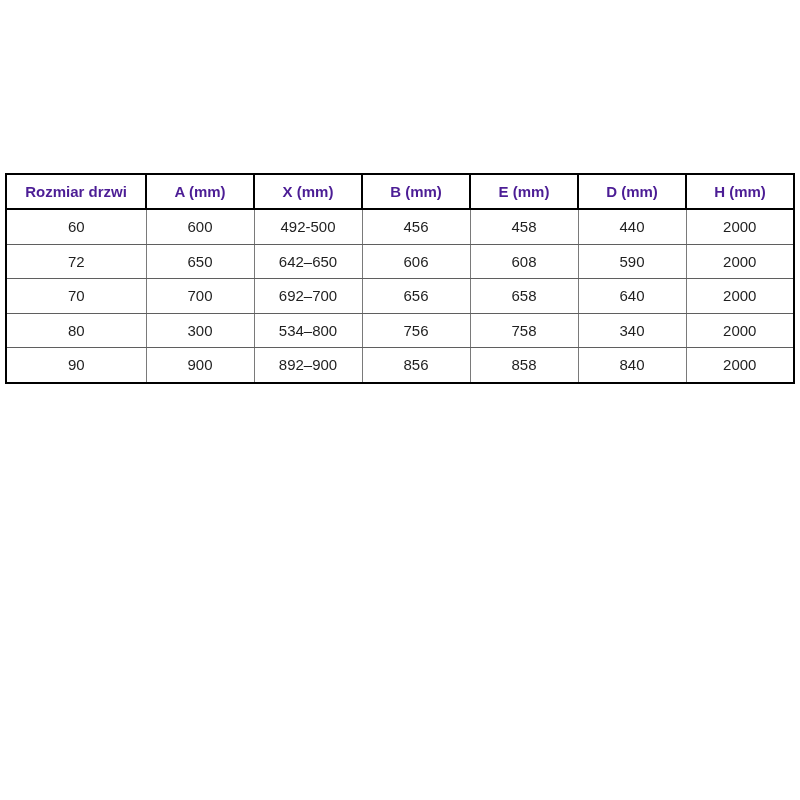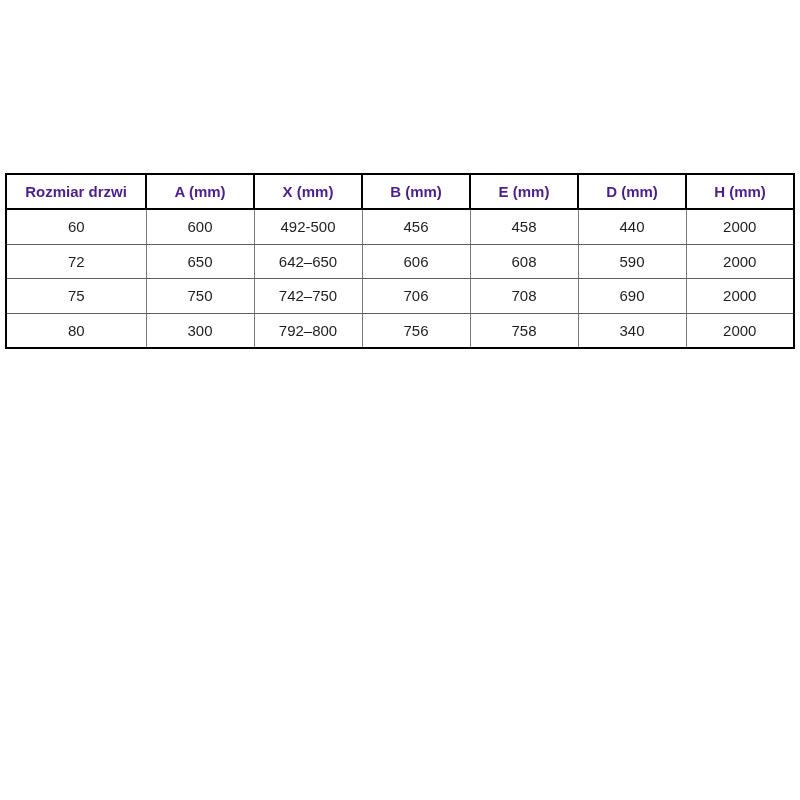--- a/index.html
+++ b/index.html
@@ -88,32 +88,41 @@
         <tr>
           <td>72</td>
           <td>650</td>
           <td>642–650</td>
           <td>606</td>
           <td>608</td>
           <td>590</td>
           <td>2000</td>
         </tr>
         <tr>
-          <td>75</td>
-          <td>750</td>
-          <td>742–750</td>
-          <td>706</td>
-          <td>708</td>
-          <td>690</td>
+          <td>70</td>
+          <td>700</td>
+          <td>692–700</td>
+          <td>656</td>
+          <td>658</td>
+          <td>640</td>
           <td>2000</td>
         </tr>
         <tr>
           <td>80</td>
           <td>300</td>
-          <td>792–800</td>
+          <td>534–800</td>
           <td>756</td>
           <td>758</td>
           <td>340</td>
+          <td>2000</td>
+        </tr>
+        <tr>
+          <td>90</td>
+          <td>900</td>
+          <td>892–900</td>
+          <td>856</td>
+          <td>858</td>
+          <td>840</td>
           <td>2000</td>
         </tr>
       </tbody>
   </table>
 </div>
 
 </body></html>

